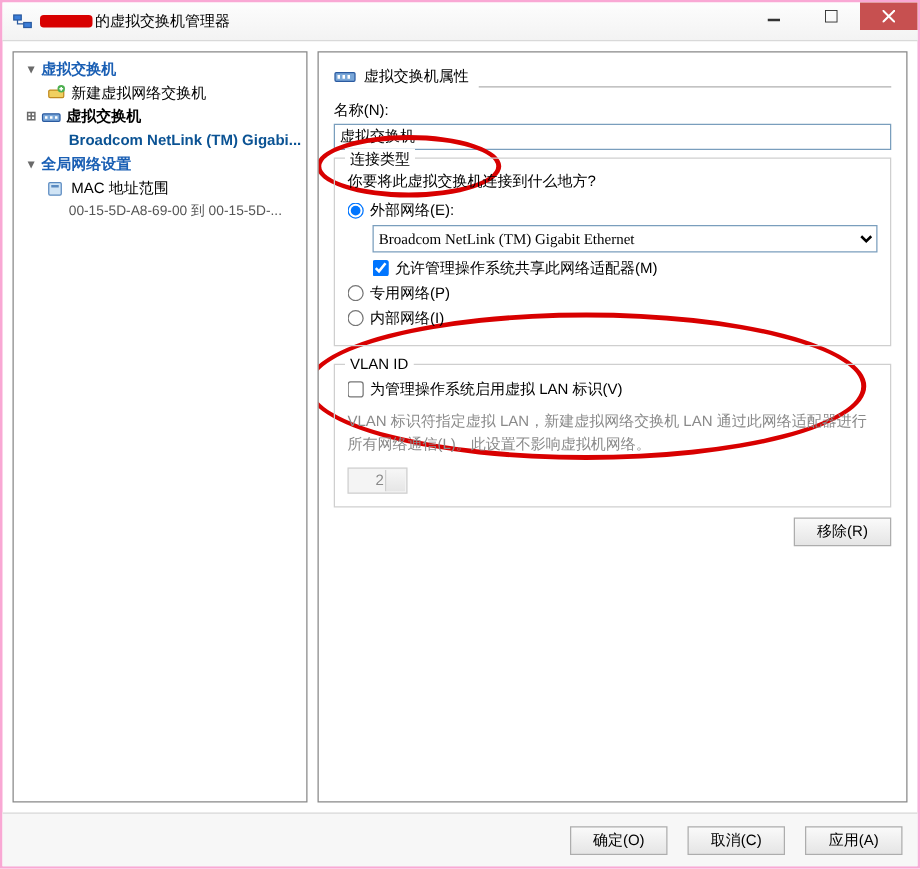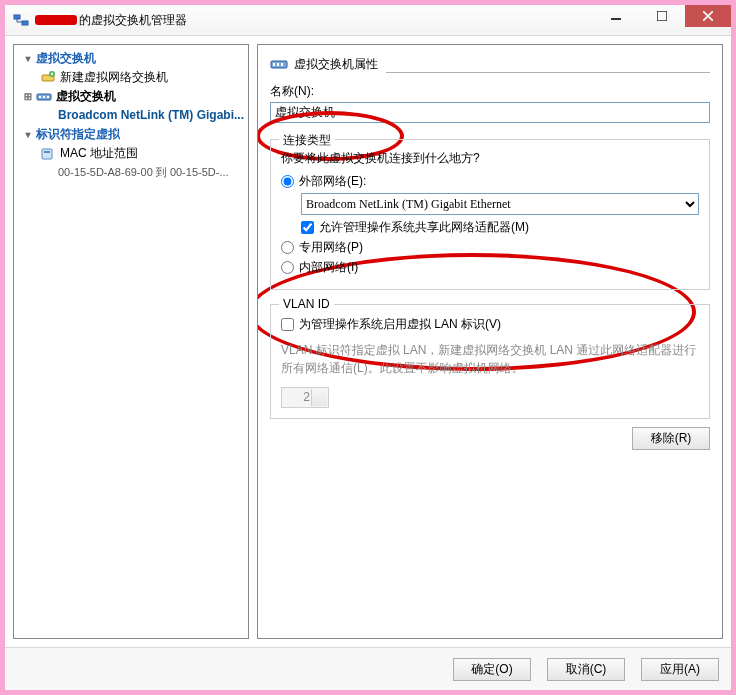--- a/index.html
+++ b/index.html
@@ -1,16 +1,16 @@
 <!DOCTYPE html>
 <html><head>
 <meta charset="utf-8">
 <style>
   html,body { margin:0; padding:0; font-family:"Segoe UI","Microsoft YaHei",Tahoma,sans-serif; font-size:12px; background:#fff; }
-  .window { width:736px; height:695px; border:5px solid #f9a8d4; box-sizing:border-box; position:relative; background:#fff; display:flex; flex-direction:column; }
+  .window { width:736px; height:695px; border:2px solid #f9a8d4; box-sizing:border-box; position:relative; background:#fff; display:flex; flex-direction:column; }
   
   .titlebar { height:30px; background:linear-gradient(#fdfdfd,#f3f3f3); display:flex; align-items:center; position:relative; border-bottom:1px solid #d9d9d9;}
   .titlebar .appicon { width:16px; height:16px; margin:0 6px 0 8px;}
   .titlebar .title { flex:1; color:#000; font-size:12px; display:flex; align-items:center;}
   .titlebar .scribble { display:inline-block; width:42px; height:10px; background:#d80000; border-radius:3px; margin-right:2px;}
   .titlebar .btns { display:flex; height:22px; margin-top:-8px;}
   .titlebar .btn { width:46px; display:flex; align-items:center; justify-content:center; font-family:Arial; color:#333;}
   .titlebar .btn.close { background:#c75050; color:#fff; width:46px;}
   
   .body { flex:1; display:flex; padding:8px; gap:8px; min-height:0;}
@@ -23,21 +23,21 @@
   .tree-row .ic { width:16px; height:16px; margin-right:4px; display:flex; align-items:center; justify-content:center;}
   .tree-row.sub { padding-left:26px; color:#000;}
   .tree-row.subsub { padding-left:44px; color:#000;}
   .tree-row.sel { color:#0b5394;}
   .tree-row .txt { overflow:hidden; text-overflow:ellipsis;}
   
   .section-title { display:flex; align-items:flex-end; margin-bottom:10px;}
   .section-title .ic { width:18px; height:18px; margin-right:6px;}
   .section-title .lbl { font-size:12px; color:#000; margin-right:8px;}
   .section-title .line { flex:1; height:1px; background:#b0b0b0;}
-  .field { margin-bottom:16px;}
+  .field { margin-bottom:6px;}
   .field-label { display:block; margin-bottom:2px; color:#000;}
   input.text { width:100%; box-sizing:border-box; border:1px solid #7a9ebd; height:21px; padding:1px 4px; font-family:inherit; font-size:12px;}
   textarea.text { width:100%; box-sizing:border-box; border:1px solid #a9a9a9; height:54px; padding:2px 4px; resize:none; font-family:inherit; font-size:12px; background:#fff;}
   .group { border:1px solid #cfcfcf; padding:8px 10px 10px 10px; margin-top:4px; position:relative;}
   .group > .legend { position:absolute; top:-8px; left:8px; background:#fff; padding:0 4px; color:#000;}
   .subtext { color:#000; margin:2px 0 6px 0;}
   .radio-row, .check-row { display:flex; align-items:center; margin:3px 0;}
   .radio-row input, .check-row input { margin:0 5px 0 0;}
   .indent { margin-left:20px;}
   select.combo { width:100%; height:22px; border:1px solid #7a9ebd; font-family:Liberation Serif, serif; font-size:12px; background:#fff;}
@@ -116,21 +116,21 @@
               <rect x="11" y="7" width="2" height="2" fill="#fff"></rect>
             </svg>
         </span>
         <span class="txt">虚拟交换机</span>
       </div>
       <div class="tree-row subsub sel">
         <span class="txt" style="color:#0b5394;font-weight:bold">Broadcom NetLink (TM) Gigabi...</span>
       </div>
       <div class="tree-row header">
         <span class="exp">▾</span>
-        <span class="txt">标识符指定虚拟</span>
+        <span class="txt">全局网络设置</span>
       </div>
       <div class="tree-row sub">
         <span class="ic">
           <svg viewBox="0 0 16 16">
               <rect x="2" y="3" width="10" height="10" rx="1" fill="#d0e4f5" stroke="#5a8ac0"></rect>
               <rect x="4" y="5" width="6" height="2" fill="#5a8ac0"></rect>
             </svg>
         </span>
         <span class="txt">MAC 地址范围</span>
       </div>

